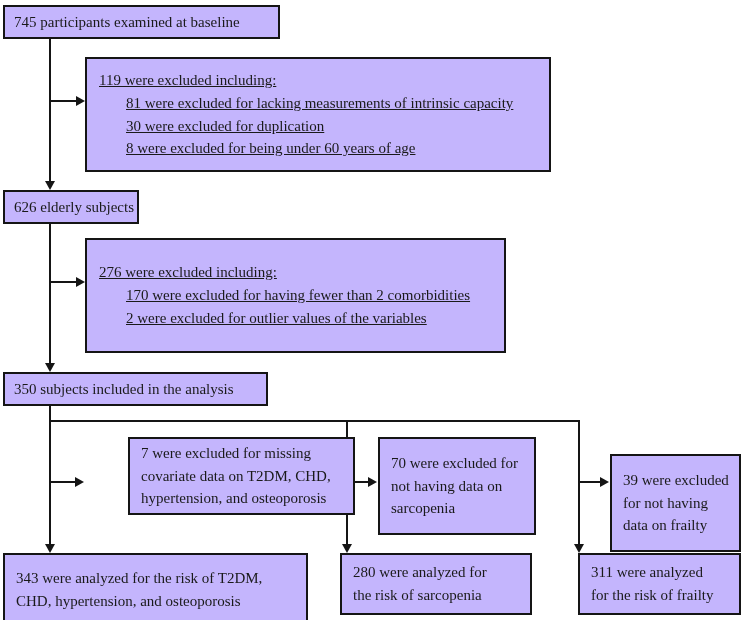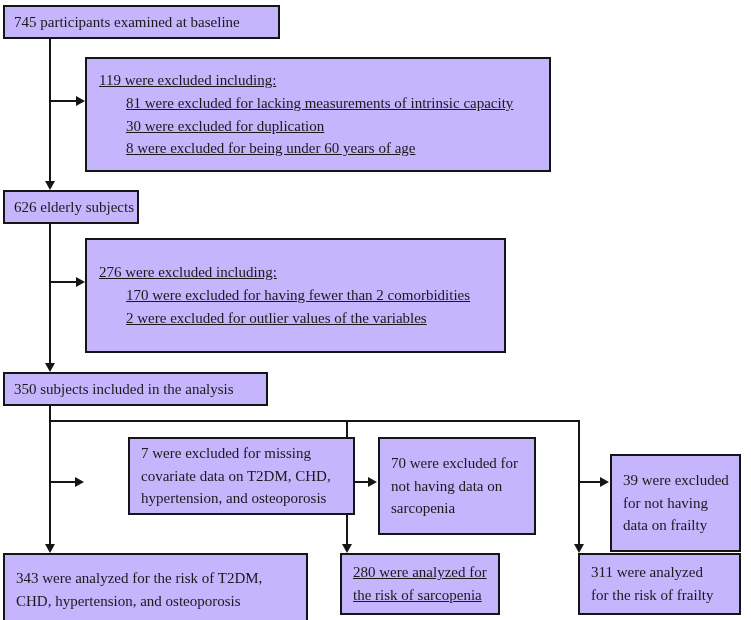--- a/index.html
+++ b/index.html
@@ -152,21 +152,21 @@
     <div class="line">39 were excluded</div>
     <div class="line">for not having</div>
     <div class="line">data on frailty</div>
   </div>
 
   <div class="box para" style="left:3px; top:553px; width:305px; height:74px;">
     <div class="line">343 were analyzed for the risk of T2DM,</div>
     <div class="line">CHD, hypertension, and osteoporosis</div>
   </div>
 
-  <div class="box para" style="left:340px; top:553px; width:160px; height:62px;text-decoration:underline;">
+  <div class="box para" style="left:340px; top:553px; width:192px; height:62px;">
     <div class="line">280 were analyzed for</div>
     <div class="line">the risk of sarcopenia</div>
   </div>
 
   <div class="box para" style="left:578px; top:553px; width:163px; height:62px;">
     <div class="line">311 were analyzed</div>
     <div class="line">for the risk of frailty</div>
   </div>
 
 </div>

